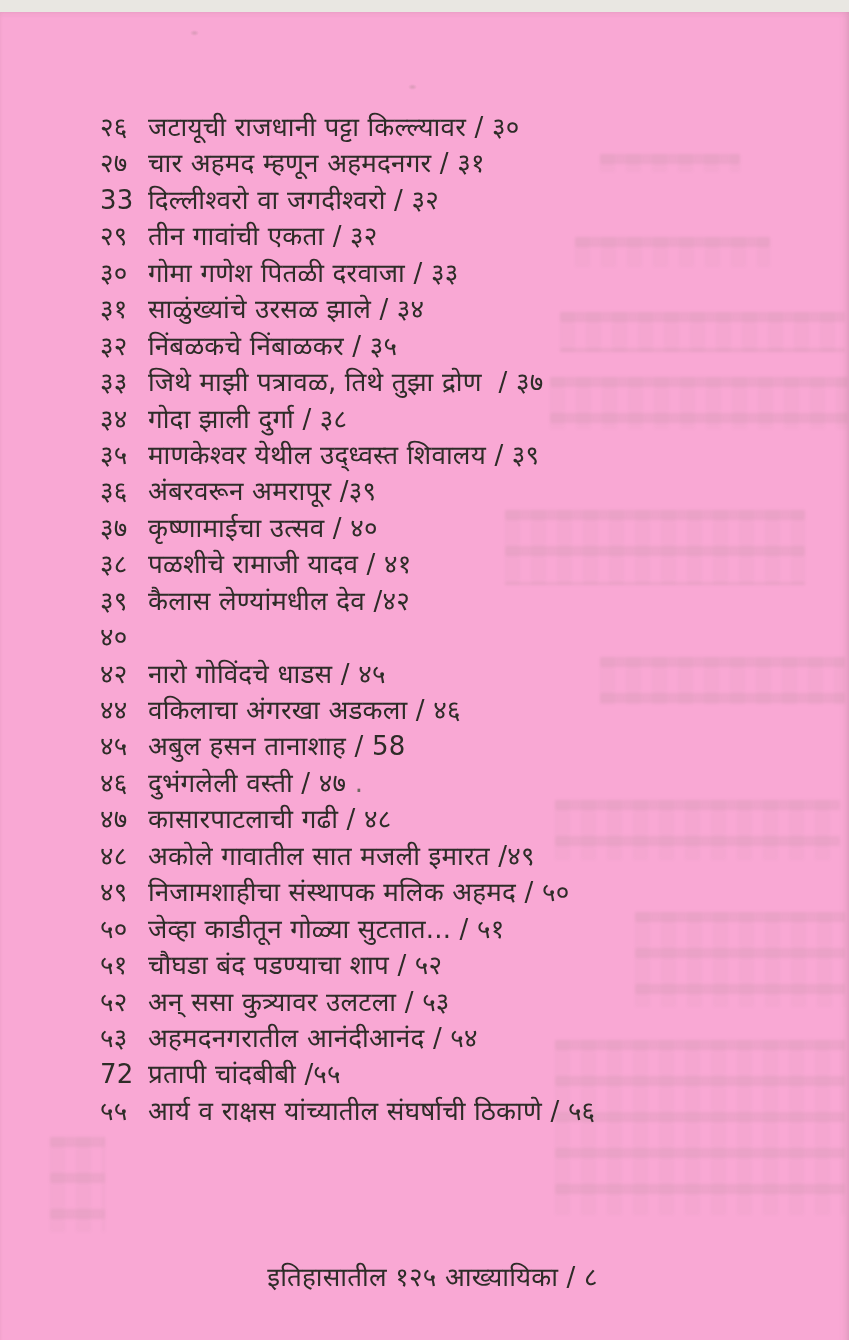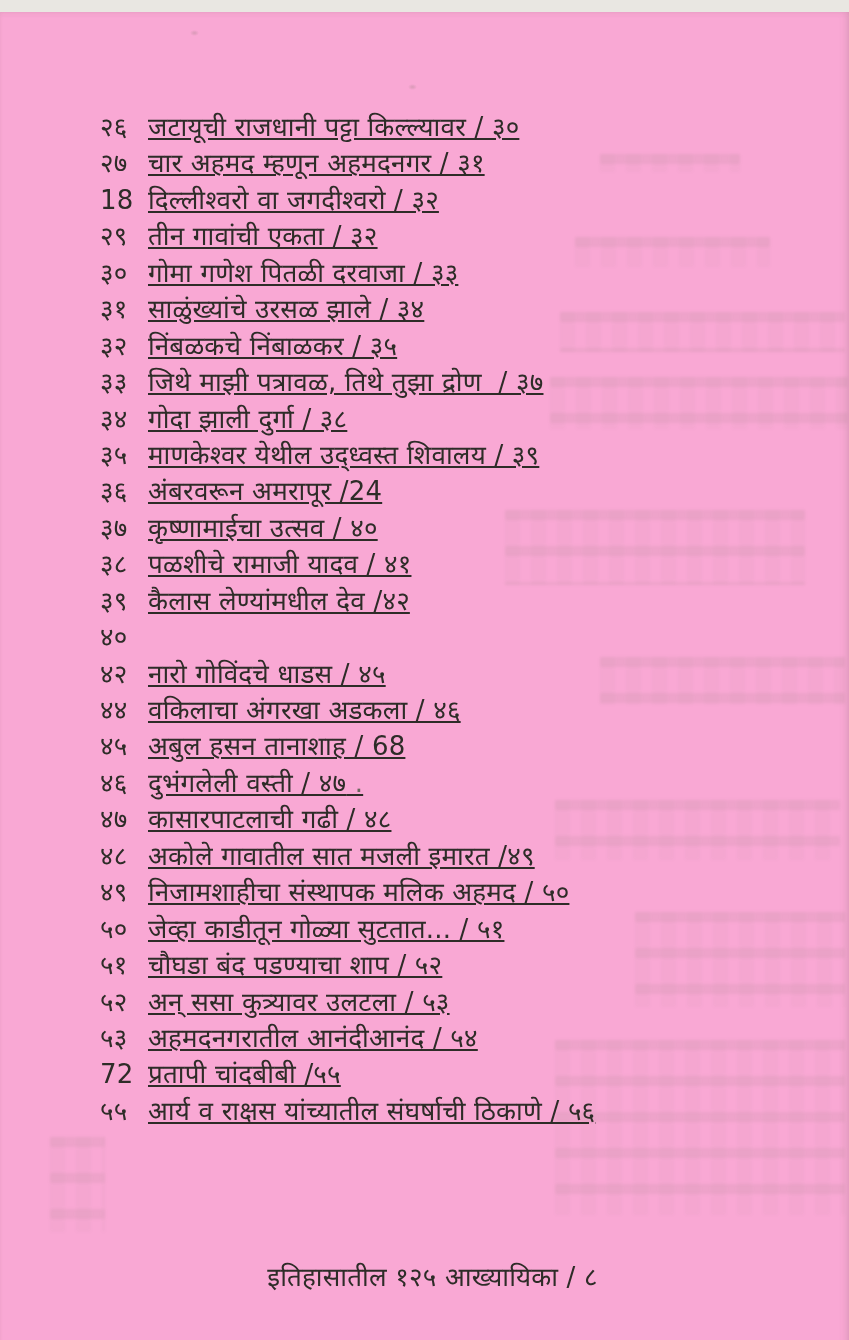--- a/index.html
+++ b/index.html
@@ -35,21 +35,20 @@
     font-size: 26px;
     line-height: 36.45px;
     letter-spacing: 0.2px;
   }
   .toc-num {
     flex: 0 0 48px;
     white-space: pre;
   }
   .toc-text {
     white-space: pre;
-    text-decoration: underline;
   }
   .toc-after {
     color: #6b675e;
   }
   
   .footer {
     position: absolute;
     left: 0;
     right: 0;
     top: 1248px;
@@ -102,21 +101,21 @@
       <span class="toc-num">२६</span>
       <span class="toc-text">जटायूची राजधानी पट्टा किल्ल्यावर / ३०</span>
     </div>
 
     <div class="toc-row">
       <span class="toc-num">२७</span>
       <span class="toc-text">चार अहमद म्हणून अहमदनगर / ३१</span>
     </div>
 
     <div class="toc-row">
-      <span class="toc-num">18</span>
+      <span class="toc-num">33</span>
       <span class="toc-text">दिल्लीश्वरो वा जगदीश्वरो / ३२</span>
     </div>
 
     <div class="toc-row">
       <span class="toc-num">२९</span>
       <span class="toc-text">तीन गावांची एकता / ३२</span>
     </div>
 
     <div class="toc-row">
       <span class="toc-num">३०</span>
@@ -143,21 +142,21 @@
       <span class="toc-text">गोदा झाली दुर्गा / ३८</span>
     </div>
 
     <div class="toc-row">
       <span class="toc-num">३५</span>
       <span class="toc-text">माणकेश्वर येथील उद्ध्वस्त शिवालय / ३९</span>
     </div>
 
     <div class="toc-row">
       <span class="toc-num">३६</span>
-      <span class="toc-text">अंबरवरून अमरापूर /24</span>
+      <span class="toc-text">अंबरवरून अमरापूर /३९</span>
     </div>
 
     <div class="toc-row">
       <span class="toc-num">३७</span>
       <span class="toc-text">कृष्णामाईचा उत्सव / ४०</span>
     </div>
 
     <div class="toc-row">
       <span class="toc-num">३८</span>
       <span class="toc-text">पळशीचे रामाजी यादव / ४१</span>
@@ -179,21 +178,21 @@
     </div>
 
 
     <div class="toc-row">
       <span class="toc-num">४४</span>
       <span class="toc-text">वकिलाचा अंगरखा अडकला / ४६</span>
     </div>
 
     <div class="toc-row">
       <span class="toc-num">४५</span>
-      <span class="toc-text">अबुल हसन तानाशाह / 68</span>
+      <span class="toc-text">अबुल हसन तानाशाह / 58</span>
     </div>
 
     <div class="toc-row">
       <span class="toc-num">४६</span>
       <span class="toc-text">दुभंगलेली वस्ती / ४७<span class="toc-after"> .</span></span>
     </div>
 
     <div class="toc-row">
       <span class="toc-num">४७</span>
       <span class="toc-text">कासारपाटलाची गढी / ४८</span>

